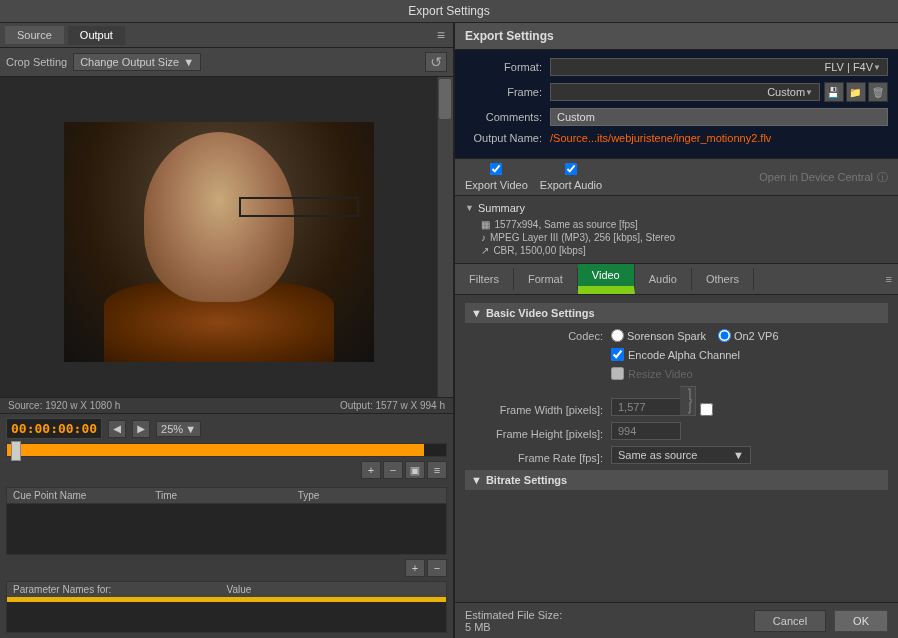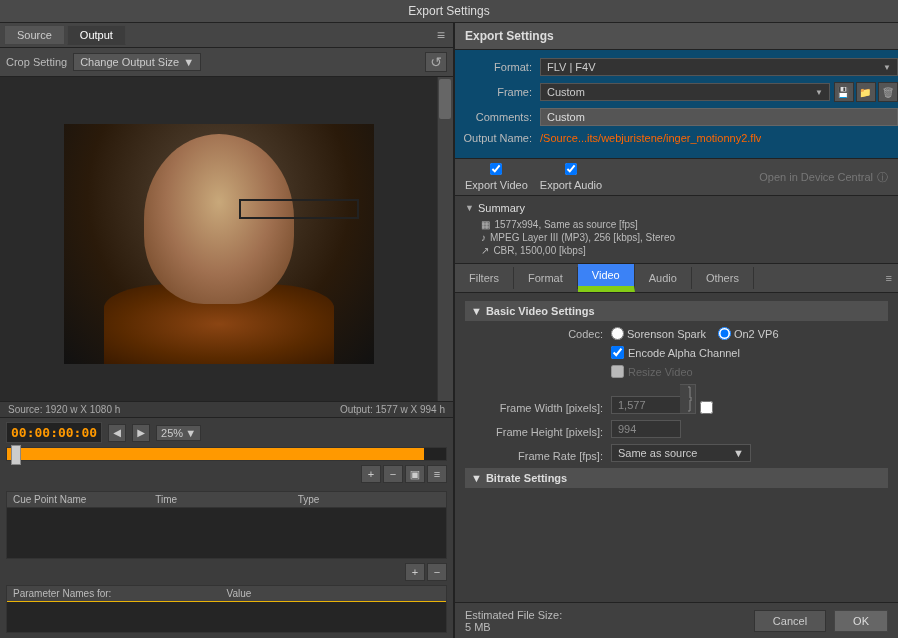--- a/index.html
+++ b/index.html
@@ -318,21 +318,21 @@
     
     .param-table {
       background: #2a2a2a;
       border: 1px solid #333;
     }
 
     .param-header {
       display: flex;
       background: #454545;
       padding: 2px 6px;
-      border-bottom: 1px solid #eab308;
+      border-bottom: 5px solid #eab308;
       justify-content: space-between;
     }
 
     .param-col {
       flex: 1;
       color: #bbb;
       font-size: 10px;
     }
 
     .param-body {
@@ -352,22 +352,22 @@
     .export-settings-header {
       background: #505050;
       padding: 6px 10px;
       font-size: 12px;
       font-weight: bold;
       color: #ddd;
       border-bottom: 1px solid #222;
     }
 
     .settings-grid {
-      padding: 8px 0;
-      background: #0c4a6e;
+      padding: 8px 10px;
+      background: #0f172a;
       border-bottom: 1px solid #222;
     }
 
     .setting-row {
       display: flex;
       align-items: center;
       margin-bottom: 6px;
     }
 
     .setting-label {
@@ -380,21 +380,21 @@
 
     .setting-dropdown {
       flex: 1;
       background: #333;
       border: 1px solid #555;
       color: #ccc;
       padding: 2px 6px;
       font-size: 11px;
       display: flex;
       align-items: center;
-      justify-content: space-between;
+      justify-content: flex-end;
       cursor: pointer;
       min-width: 140px;
     }
 
     .setting-dropdown-arrow {
       font-size: 8px;
       color: #aaa;
     }
 
     .setting-icons {
@@ -510,23 +510,23 @@
     .bottom-tab {
       padding: 5px 14px;
       cursor: pointer;
       font-size: 11px;
       color: #bbb;
       border-right: 1px solid #333;
       background: #484848;
     }
 
     .bottom-tab.active {
-      background: #3b82f6;
+      background: #15803d;
       color: #fff;
-      border-bottom: 6px solid #84cc16;
+      border-bottom: 8px solid #84cc16;
     }
 
     .bottom-tab-menu {
       margin-left: auto;
       padding: 0 6px;
       color: #aaa;
       cursor: pointer;
     }
 
     

